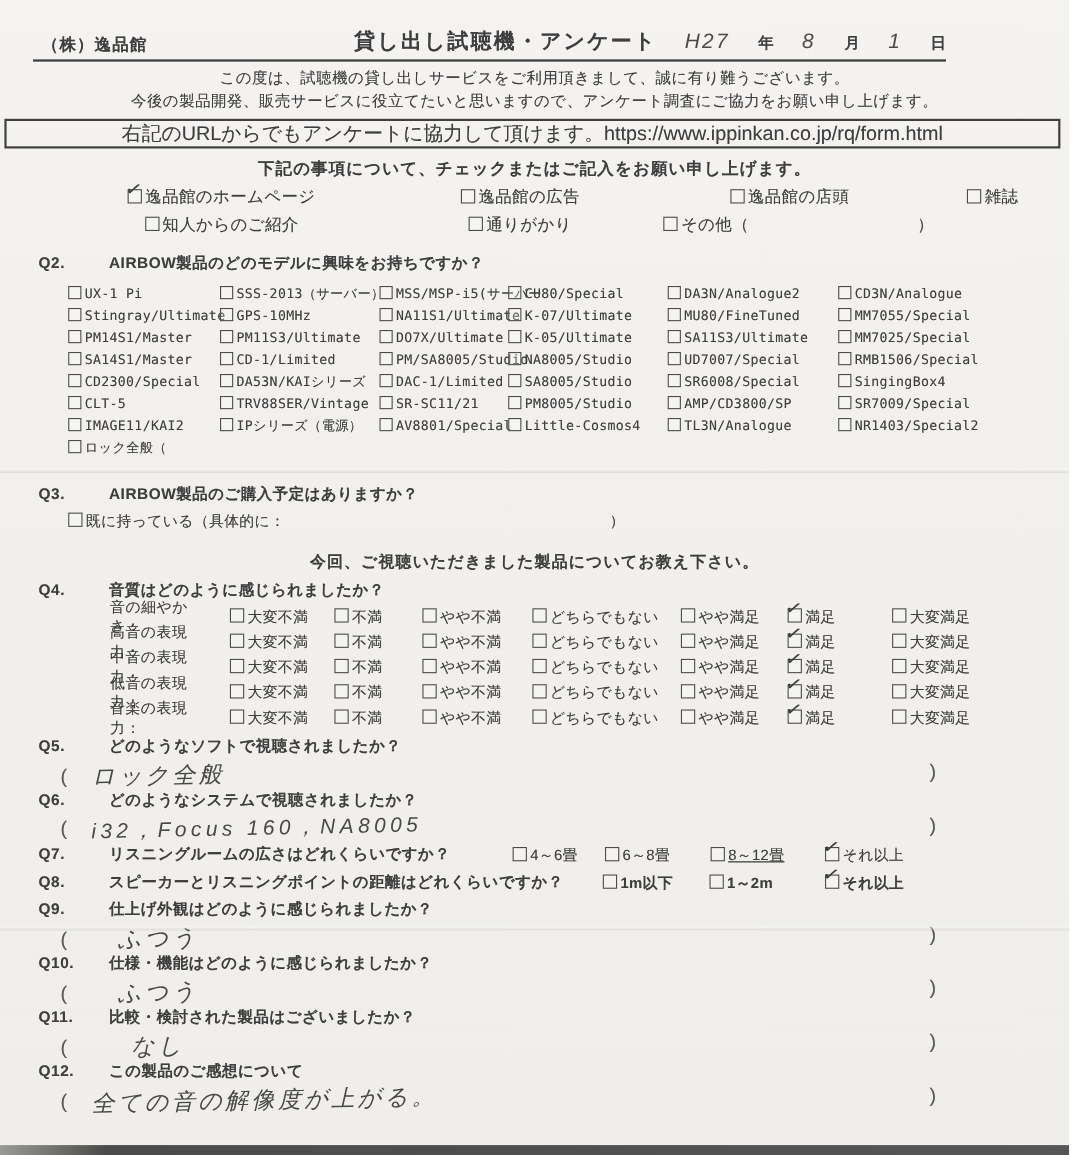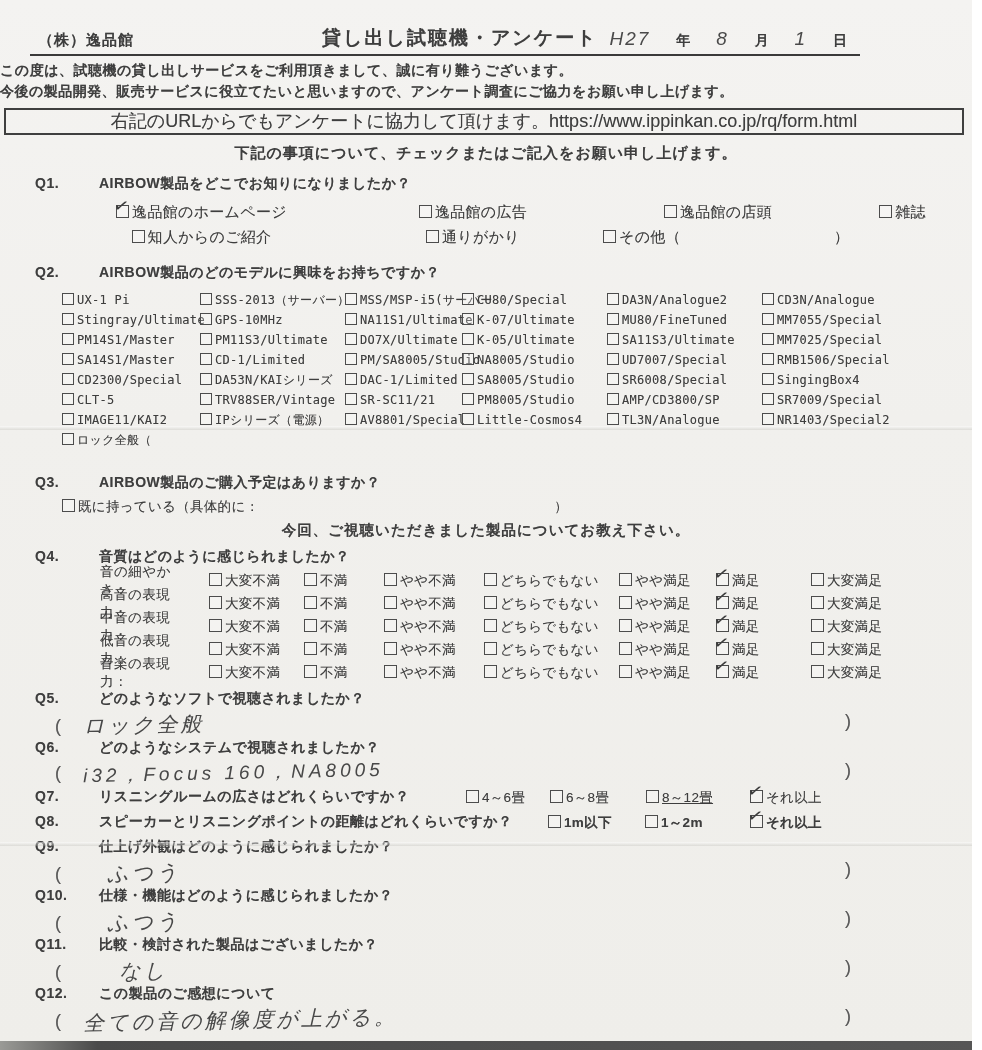--- a/index.html
+++ b/index.html
@@ -7,26 +7,26 @@
     position:relative; width:972px; height:1050px; overflow:hidden;
     background:linear-gradient(180deg,#f4f3f1 0%,#f1f0ed 40%,#efeeea 100%);
     font-family:"Liberation Sans",sans-serif; color:#3e3e3e;
   }
   .print { text-shadow:0 0 .5px rgba(62,62,62,.4); }
 
   
   .header-row { position:relative; height:32px; margin:22px 112px 0 30px; border-bottom:2px solid #3a3a3a; }
   .company { position:absolute; left:8px; bottom:4px; font-size:15px; font-weight:700; letter-spacing:1px; }
   .form-title { position:absolute; left:292px; bottom:3px; font-size:19px; font-weight:700; letter-spacing:2px; }
-  .date { position:absolute; right:13px; bottom:4px; font-size:14px; font-weight:700; }
+  .date { position:absolute; right:0; bottom:4px; font-size:14px; font-weight:700; }
   .date .seg { margin-left:22px; }
   .hw { font-style:italic; color:#4a4a4a; text-shadow:none; }
   .date .hw { font-size:19px; font-weight:400; letter-spacing:2px; }
 
-  .thanks { text-align:left; font-size:14px; font-weight:700; margin-top:6px; letter-spacing:.5px; }
+  .thanks { text-align:center; font-size:14px; font-weight:400; margin-top:6px; letter-spacing:.5px; }
   .url-box { margin:7px 8px 0 4px; border:2px solid #3f3f3f; height:23px; line-height:22px; text-align:center; font-size:18px; font-weight:400; }
   .instruction { text-align:center; font-size:15px; font-weight:700; margin-top:9px; letter-spacing:1px; }
 
   
   .q-line { position:relative; font-size:14px; font-weight:700; letter-spacing:.5px; height:21px; }
   .qno { display:inline-block; margin-left:35px; width:64px; }
   .mt12{margin-top:12px;} .mt14{margin-top:14px;} .mt24{margin-top:24px;} .mt8{margin-top:8px;} .mt6{margin-top:6px;} .mt4{margin-top:4px;}
 
   .cb { display:inline-block; width:11px; height:11px; border:1.5px solid #4c4c4c; position:relative; margin-right:3px; vertical-align:-1px; background:rgba(255,255,255,.25); }
   .cb.checked::after { content:"✓"; position:absolute; left:-3px; top:-11px; font-size:18px; font-weight:700; color:#3c3c3c; transform:rotate(12deg); font-family:"DejaVu Sans",sans-serif; text-shadow:none; }
@@ -37,21 +37,21 @@
 
   .q2-grid { display:grid; grid-template-columns:138px 145px 117px 145px 155px 1fr; padding-left:62px; margin-top:5px; line-height:20px; font-size:12px; }
   .q2-grid .opt { font-family:"DejaVu Sans Mono","Liberation Mono",monospace; }
   .q2-grid .cb { width:10px; height:10px; }
 
   .q3-row { padding-left:62px; height:23px; font-size:13.5px; margin-top:3px; }
   .q3-gap { display:inline-block; width:228px; }
   .q3-gap2 { display:inline-block; width:295px; }
   .q3-no { margin-left:20px; }
 
-  .section-note { text-align:center; font-size:14.5px; font-weight:700; margin-top:0; letter-spacing:1px; }
+  .section-note { text-align:center; font-size:14.5px; font-weight:700; margin-top:13px; letter-spacing:1px; }
 
   .q4-row { display:flex; padding-left:100px; height:23px; align-items:center; font-size:13.5px; }
   .q4-label { width:93px; font-size:13.5px; letter-spacing:.5px; }
   .q4-cells { display:flex; align-items:center; }
   .q4-cells span.opt:nth-of-type(1){width:95px;padding-left:16px;} .q4-cells span.opt:nth-of-type(2){width:80px;}
   .q4-cells span.opt:nth-of-type(3){width:100px;} .q4-cells span.opt:nth-of-type(4){width:135px;}
   .q4-cells span.opt:nth-of-type(5){width:97px;} .q4-cells span.opt:nth-of-type(6){width:95px;}
 
   .inline-opts { position:absolute; top:1px; display:flex; font-size:13.5px; font-weight:400; }
   .q7-opts { left:466px; } .q7-opts span.opt:nth-of-type(1){width:84px;} .q7-opts span.opt:nth-of-type(2){width:96px;} .q7-opts span.opt:nth-of-type(3){width:104px;text-decoration:underline;}
@@ -80,23 +80,20 @@
       <span class="seg">月</span>
       <span class="seg hw">1</span>
       <span class="seg">日</span>
     </span>
   </div>
   <div class="thanks">この度は、試聴機の貸し出しサービスをご利用頂きまして、誠に有り難うございます。</div>
   <div class="thanks" style="margin-top:3px;">今後の製品開発、販売サービスに役立てたいと思いますので、アンケート調査にご協力をお願い申し上げます。</div>
   <div class="url-box">右記のURLからでもアンケートに協力して頂けます。https://www.ippinkan.co.jp/rq/form.html</div>
   <div class="instruction">下記の事項について、チェックまたはご記入をお願い申し上げます。</div>
 
-  <div class="q-line mt12">
-    <span class="qno">Q1.</span><span>AIRBOW製品をどこでお知りになりましたか？</span>
-  </div>
   <div class="q1-grid mt4">
 
   <span class="opt"><span class="cb checked"></span><span class="opt-label">逸品館のホームページ</span></span>
       <span class="opt"><span class="cb"></span><span class="opt-label">逸品館の広告</span></span>
       <span class="opt"><span class="cb"></span><span class="opt-label">逸品館の店頭</span></span>
       <span class="opt"><span class="cb"></span><span class="opt-label">雑誌</span></span>
     </div>
   <div class="q1-grid">
 
   <span class="opt"><span class="cb"></span><span class="opt-label">知人からのご紹介</span></span>

